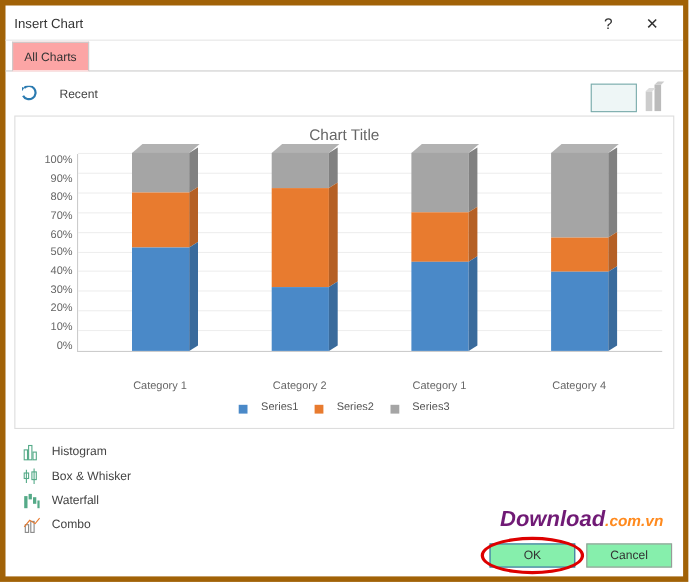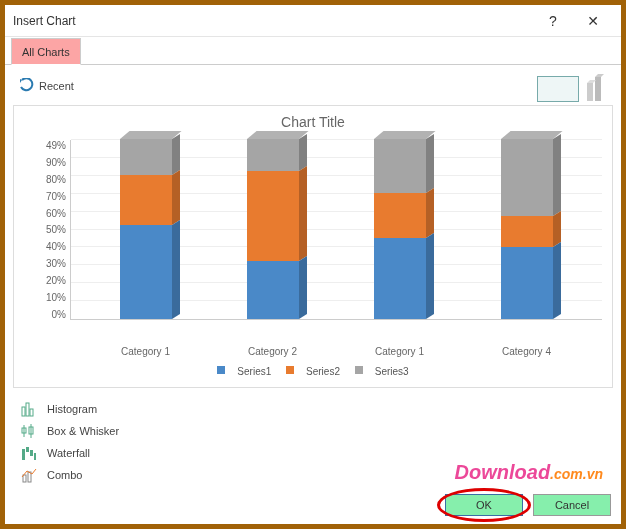--- a/index.html
+++ b/index.html
@@ -4,21 +4,21 @@
 <style>
   * { box-sizing: border-box; font-family: "Segoe UI", Tahoma, sans-serif; }
   body { margin: 0; background: #fff; }
   .window { width: 626px; height: 529px; border: 5px solid #a16207; position: relative; background: #fff; }
   .titlebar { height: 32px; display: flex; align-items: center; padding: 0 8px; border-bottom: 1px solid #e5e5e5; }
   .titlebar .title { flex: 1; font-size: 12px; color: #333; }
   .titlebar .ctl { width: 40px; text-align: center; color: #333; font-size: 14px; }
   .tabs { height: 28px; border-bottom: 1px solid #ccc; padding-left: 6px; }
   .tab { display: inline-block; height: 27px; line-height: 27px; font-size: 11px; color: #333; padding: 0 10px; border: 1px solid #ccc; border-bottom: 1px solid #fff; position: relative; top: 1px; background: #fca5a5; }
   .body { padding: 8px 8px 0 8px; position: relative; }
-  .recent-row { display: flex; align-items: center; gap: 4px; height: 26px; font-size: 11px; color: #444; padding-left: 6px; }
+  .recent-row { display: flex; align-items: center; gap: 19px; height: 26px; font-size: 11px; color: #444; padding-left: 6px; }
   .recent-row svg { flex: none; }
   .subtype-strip { position: absolute; right: 14px; top: 8px; display: flex; gap: 6px; align-items: center; }
   .subtype-box { width: 42px; height: 26px; border: 1px solid #bbb; background: #f4f4f4; }
   .subtype-box.sel { border-color: #7aa; background: #eef6f6; }
   .mini3d { width: 22px; height: 32px; }
   .chart-panel { margin-top: 6px; border: 1px solid #ddd; padding: 6px 10px 10px 10px; }
   .chart-title { text-align: center; font-size: 14px; color: #666; margin: 2px 0 10px 0; }
   .chart-area { display: flex; height: 200px; }
   .yaxis { width: 46px; display: flex; flex-direction: column; justify-content: space-between; font-size: 10px; color: #666; text-align: right; padding-right: 4px; height: 180px; }
   .plot { flex: 1; position: relative; height: 180px; border-left: 1px solid #ccc; border-bottom: 1px solid #ccc; }
@@ -27,30 +27,30 @@
   .cols { position: absolute; inset: 0; display: flex; justify-content: space-around; align-items: flex-end; padding: 0 12px; }
   .col3d { width: 52px; position: relative; }
   .seg { width: 100%; position: relative; }
   .seg::after { content: ""; position: absolute; right: -8px; top: 0; bottom: 0; width: 8px; background: inherit; filter: brightness(0.78); transform: skewY(-32deg); transform-origin: top left; }
   .topcap { position: absolute; left: 0; width: 52px; height: 8px; transform: skewX(-50deg); transform-origin: bottom left; top: -8px; filter: brightness(1.08); }
   .s1 { background: #4A89C8; }
   .s2 { background: #E87B2F; }
   .s3 { background: #A5A5A5; }
   .xaxis { display: flex; justify-content: space-around; font-size: 10px; color: #666; padding: 6px 12px 0 58px; }
   .legend { text-align: center; font-size: 10px; color: #555; margin-top: 8px; }
-  .lg { display: inline-flex; align-items: flex-start; gap: 12px; margin: 0 6px; }
+  .lg { display: inline-flex; align-items: flex-end; gap: 12px; margin: 0 6px; }
   .sw { width: 8px; height: 8px; display: inline-block; }
   .cat-list { margin-top: 10px; padding-left: 8px; }
   .cat-item { display: flex; align-items: center; gap: 10px; height: 22px; font-size: 11px; color: #444; }
   .footer { position: absolute; bottom: 8px; right: 10px; display: flex; gap: 10px; }
   .btn { width: 78px; height: 22px; font-size: 11px; border: 1px solid #999; background: #86efac; text-align: center; line-height: 20px; color: #333; }
   .btn.ok { border: 1px solid #3a6ea5; }
   .ok-ring { position: absolute; bottom: 2px; right: 90px; width: 94px; height: 34px; border: 3px solid #d00; border-radius: 50%; pointer-events: none; }
   .watermark { position: absolute; right: 18px; bottom: 40px; font-style: italic; font-weight: 600; font-size: 20px; display: flex; align-items: baseline; }
-  .wm1 { color: #ec4899; text-align: center; }
+  .wm1 { color: #701a75; text-align: center; }
   .wm2 { color: #ff8a1e; font-size: 14px; }
 </style>
 </head>
 <body>
 
 <div class="window">
   <div class="titlebar">
     <span class="title">Insert Chart</span>
     <span class="ctl">?</span>
     <span class="ctl">✕</span>
@@ -76,21 +76,21 @@
           <rect x="10" y="4" width="6" height="24" fill="#bbb"></rect>
         <polygon points="2,10 5,7 11,7 8,10" fill="#ddd"></polygon>
           <polygon points="10,4 13,1 19,1 16,4" fill="#ccc"></polygon>
       </svg>
     </div>
 
     <div class="chart-panel">
       <div class="chart-title">Chart Title</div>
       <div class="chart-area">
         <div class="yaxis">
-          <span>49%</span>
+          <span>100%</span>
           <span>90%</span>
           <span>80%</span>
           <span>70%</span>
           <span>60%</span>
           <span>50%</span>
           <span>40%</span>
           <span>30%</span>
           <span>20%</span>
           <span>10%</span>
           <span>0%</span>

